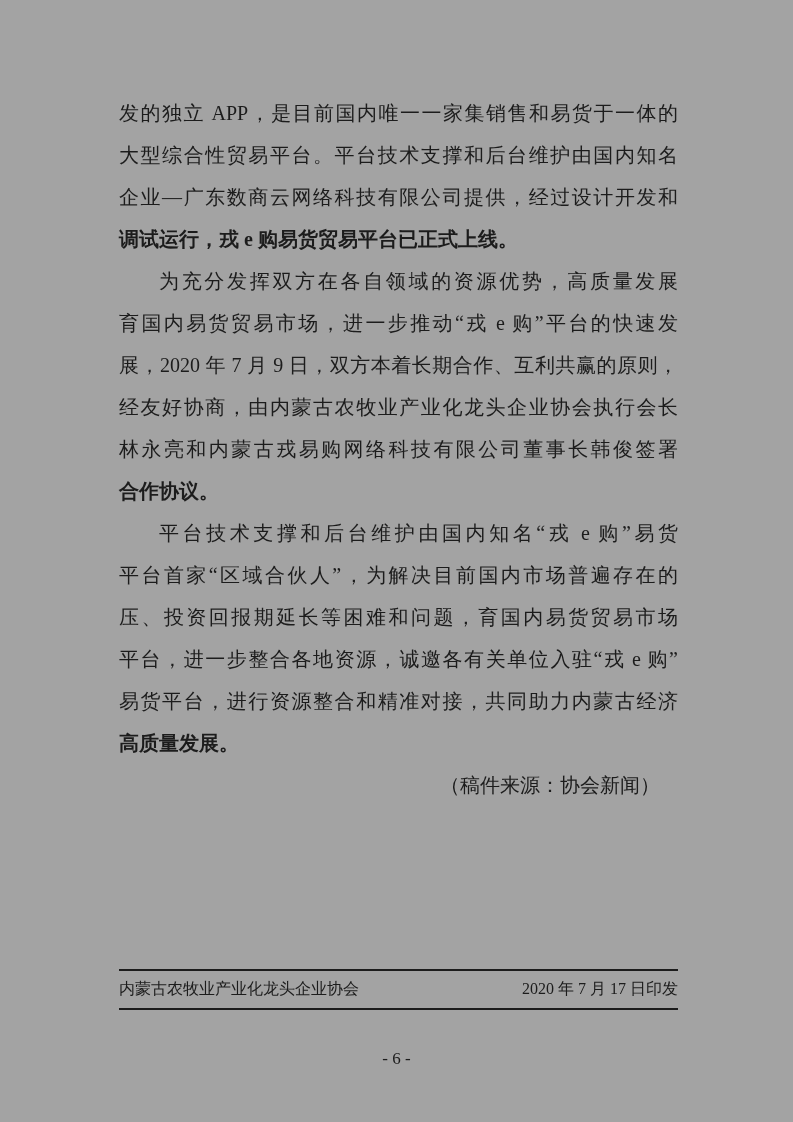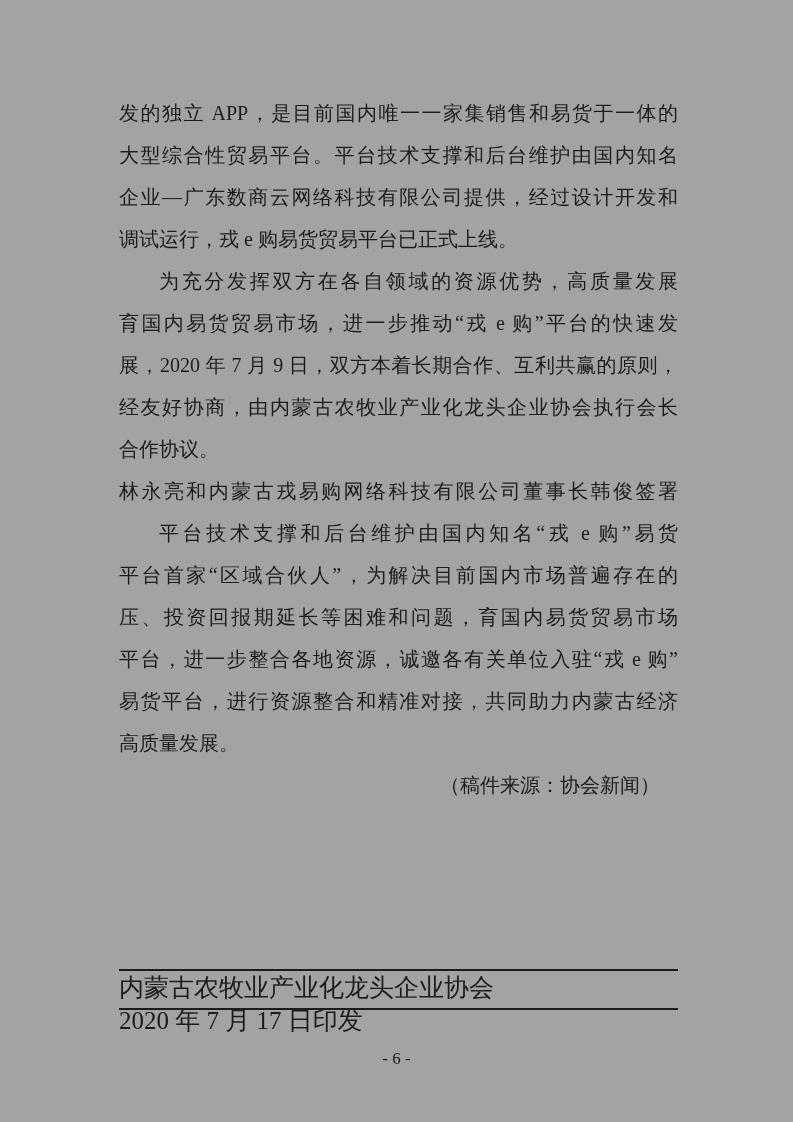--- a/index.html
+++ b/index.html
@@ -14,35 +14,34 @@
   .content{
     position:absolute;
     left:119px;top:92px;width:559px;
     font-size:20px;line-height:42px;
   }
   .line{
     text-align:justify;
     text-align-last:justify;
     -moz-text-align-last:justify;
   }
-  .line.last{text-align-last:left;-moz-text-align-last:left;}
+  .line.last{text-align-last:left;font-weight:bold;-moz-text-align-last:left;}
   .line.ind{text-indent:2em;}
   .line.source{
     text-align:left;
     text-align-last:right;-moz-text-align-last:right;
     padding-right:18px;
   }
   .footer{
     position:absolute;
     left:119px;top:969px;width:559px;height:37px;
     border-top:2px solid #1c1c1c;
     border-bottom:2px solid #1c1c1c;
-    display:flex;justify-content:space-between;
-    font-size:25px;
-    flex-direction:column;
+    display:flex;justify-content:space-between;align-items:center;
+    font-size:16px;
   }
   .pagenum{
     position:absolute;
     left:0;top:1049px;width:793px;
     text-align:center;
     font-size:17px;
   }
 </style>
 </head>
 <body>
@@ -56,22 +55,22 @@
       <div class="line">大型综合性贸易平台。平台技术支撑和后台维护由国内知名</div>
       <div class="line">企业—广东数商云网络科技有限公司提供，经过设计开发和</div>
       <div class="line last">调试运行，戎 e 购易货贸易平台已正式上线。</div>
     </div>
 
     <div class="para">
       <div class="line ind">为充分发挥双方在各自领域的资源优势，高质量发展</div>
       <div class="line">育国内易货贸易市场，进一步推动“戎 e 购”平台的快速发</div>
       <div class="line">展，2020 年 7 月 9 日，双方本着长期合作、互利共赢的原则，</div>
       <div class="line">经友好协商，由内蒙古农牧业产业化龙头企业协会执行会长</div>
+      <div class="line">林永亮和内蒙古戎易购网络科技有限公司董事长韩俊签署</div>
       <div class="line last">合作协议。</div>
-      <div class="line">林永亮和内蒙古戎易购网络科技有限公司董事长韩俊签署</div>
     </div>
 
     <div class="para">
       <div class="line ind">平台技术支撑和后台维护由国内知名“戎 e 购”易货</div>
       <div class="line">平台首家“区域合伙人”，为解决目前国内市场普遍存在的</div>
       <div class="line">压、投资回报期延长等困难和问题，育国内易货贸易市场</div>
       <div class="line">平台，进一步整合各地资源，诚邀各有关单位入驻“戎 e 购”</div>
       <div class="line">易货平台，进行资源整合和精准对接，共同助力内蒙古经济</div>
       <div class="line last">高质量发展。</div>
     </div>

